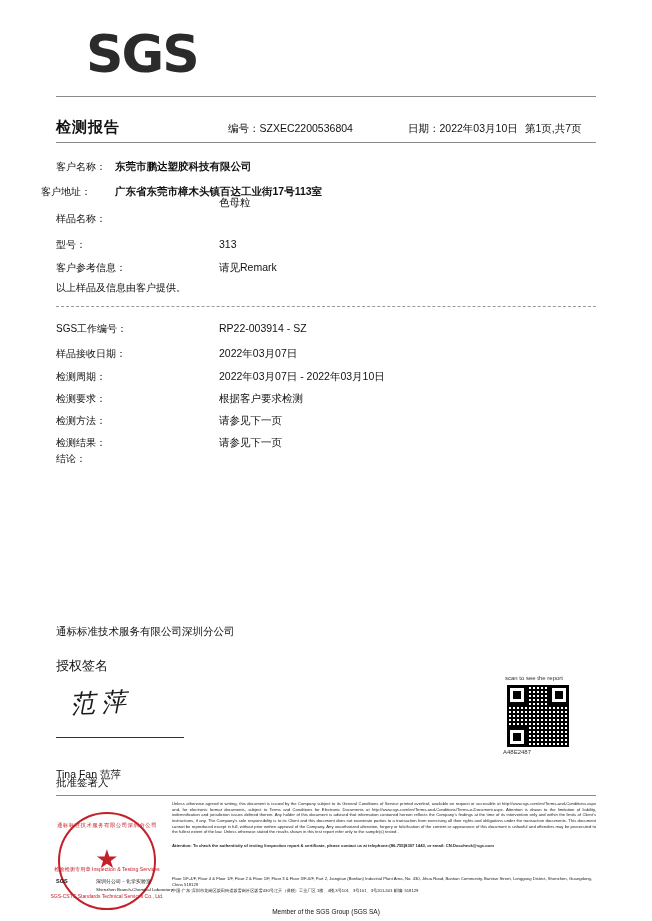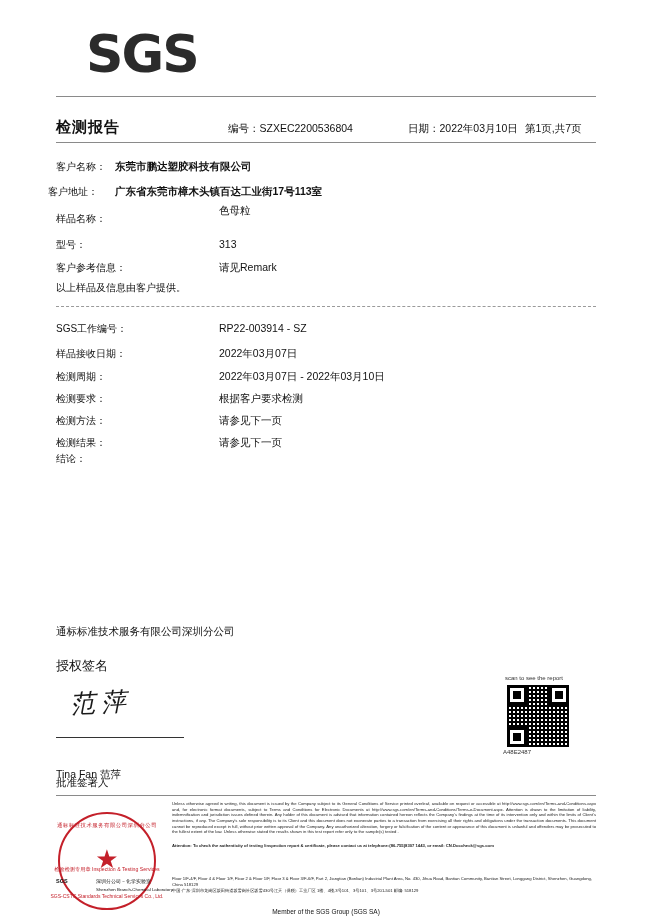--- a/index.html
+++ b/index.html
@@ -340,25 +340,25 @@
 
   <div class="report-title">检测报告</div>
   <div class="report-no">编号：SZXEC2200536804</div>
   <div class="report-date">日期：2022年03月10日</div>
   <div class="report-pages">第1页,共7页</div>
   <div class="title-rule"></div>
 
   <div class="field-label" style="left:56px; top:160px;">客户名称：</div>
   <div class="field-value bold" style="left:115px; top:160px;">东莞市鹏达塑胶科技有限公司</div>
 
-  <div class="field-label" style="left:48px; top:185px;">客户地址：</div>
+  <div class="field-label" style="left:41px; top:185px;">客户地址：</div>
   <div class="field-value bold" style="left:115px; top:185px;">广东省东莞市樟木头镇百达工业街17号113室</div>
 
   <div class="field-label" style="left:56px; top:212px;">样品名称：</div>
-  <div class="field-value" style="left:219px; top:204px;text-align:right;">色母粒</div>
+  <div class="field-value" style="left:219px; top:196px;text-align:right;">色母粒</div>
 
   <div class="field-label" style="left:56px; top:238px;">型号：</div>
   <div class="field-value" style="left:219px; top:238px;">313</div>
 
   <div class="field-label" style="left:56px; top:261px;">客户参考信息：</div>
   <div class="field-value" style="left:219px; top:261px;">请见Remark</div>
 
   <div class="field-label" style="left:56px; top:281px;">以上样品及信息由客户提供。</div>
 
   <div class="dashed-rule" style="top:306px;"></div>

